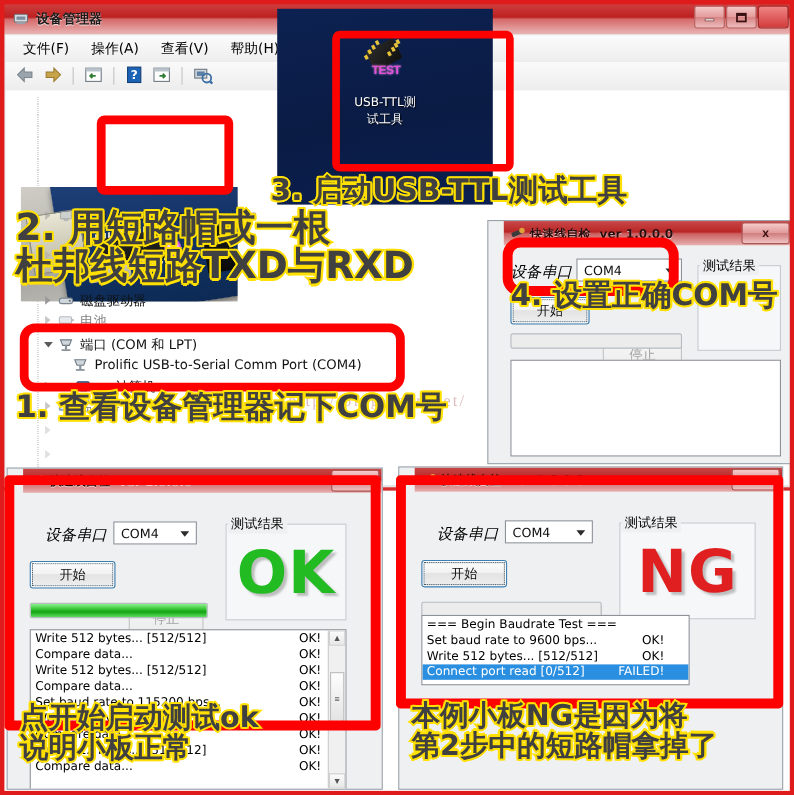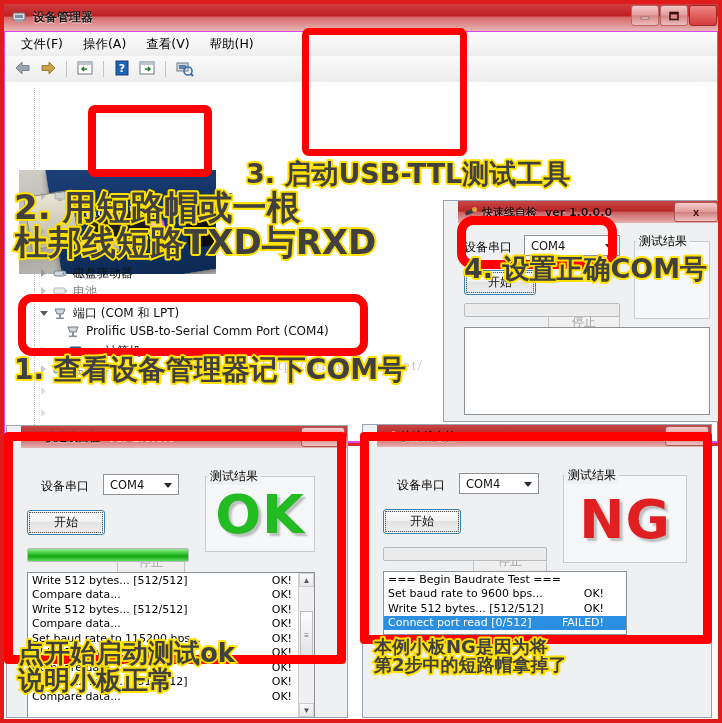--- a/index.html
+++ b/index.html
@@ -32,21 +32,21 @@
       2px 0 0 #ffe000,-2px 0 0 #ffe000,0 2px 0 #ffe000,0 -2px 0 #ffe000,
       1px 1px 0 #ffe000,-1px -1px 0 #ffe000,1px -1px 0 #ffe000,-1px 1px 0 #ffe000;
     white-space:pre;
     line-height:1.02;
     letter-spacing:0px;
   }
 
   
   #devmgr{
     position:absolute;left:0;top:0;width:722px;height:446px;
-    background:#d946ef;
+    background:#e5e5e5;
     border:3px solid #d62b2b;
     box-sizing:border-box;
   }
   #dm-titlebar{
     position:absolute;left:0;top:0;right:0;height:28px;
     background:linear-gradient(180deg,#cf4141 0%,#be2020 45%,#d66a6a 52%,#e9b5b5 100%);
     display:flex;align-items:center;
   }
   #dm-titlebar .tb-ico{
     width:16px;height:16px;margin-left:8px;margin-right:6px;position:relative;flex:none;
@@ -231,22 +231,23 @@
   }
   .dlg-title .closebtn{
     position:absolute;right:2px;top:1px;width:42px;height:18px;
     background:linear-gradient(180deg,#f6cccc,#e09a9a 48%,#d17e7e 52%,#f0c3c3);
     border:1px solid #ab5757;border-radius:3px;
     display:flex;align-items:center;justify-content:center;
     color:#3a0d0d;font-size:11px;font-weight:bold;
   }
   .dlg-body{position:absolute;left:0;right:0;top:22px;bottom:0;}
   .lbl{
-    font-size:12px;color:#000;position:absolute;
-    font-family:"DejaVu Sans","Liberation Sans",sans-serif;
+    font-size:14px;color:#000;position:absolute;
+    font-family:"DejaVu Sans","Liberation Sans",sans-serif;
+    font-style:italic;
   }
   .combo{
     position:absolute;height:21px;background:#fff;
     border:1px solid #8d9298;box-sizing:border-box;
     display:flex;align-items:center;padding-left:6px;
     font-size:11.5px;color:#111;
     font-family:"DejaVu Sans","Liberation Sans",sans-serif;
   }
   .combo .arr{
     position:absolute;right:6px;top:50%;margin-top:-2px;
@@ -523,20 +524,40 @@
         <span class="tri"></span>
         <span class="dev-ico"></span>
       </div>
       <div class="tree-row faded" style="left:34px;top:344px;opacity:.3;">
         <span class="tri"></span>
         <span class="dev-ico"></span>
       </div>
     </div>
   </div>
 
+  <div id="bluepanel">
+    <div id="desk-icon">
+      <div class="glyph">
+        <div class="ic"></div>
+        <div class="legs">
+          <i style="left:1px;top:4px;"></i>
+            <i style="left:6px;top:1px;"></i>
+          <i style="left:11px;top:-1px;"></i>
+            <i style="left:16px;top:-3px;"></i>
+          <i style="left:21px;top:11px;"></i>
+            <i style="left:26px;top:9px;"></i>
+          <i style="left:30px;top:7px;"></i>
+            <i style="left:33px;top:5px;"></i>
+        </div>
+        <div class="test">TEST</div>
+      </div>
+      <div class="label">USB-TTL测</div>
+      <div class="label">试工具</div>
+    </div>
+  </div>
   <div class="redbox" style="left:302px;top:28px;width:165px;height:128px;"></div>
 
   <div class="redbox" style="left:88px;top:105px;width:124px;height:72px;border-width:8px;"></div>
 
   <div class="redbox" style="left:18px;top:294px;width:350px;height:62px;border-width:8px;border-radius:14px;"></div>
 
   <div id="watermark">http://blog.csdn.net/</div>
 
   <div class="dlg" style="left:443px;top:200px;width:278px;height:222px;">
     <div class="dlg-title">
@@ -574,21 +595,21 @@
       <span class="lbl" style="left:34px;top:30px;">设备串口</span>
       <div class="combo" style="left:96px;top:26px;width:76px;">
         <span>COM4</span>
         <span class="arr"></span>
       </div>
       <div class="btn focus" style="left:20px;top:62px;width:78px;">开始</div>
       <div class="btn disabled" style="left:110px;top:62px;width:68px;">停止</div>
       <div class="progress" style="left:20px;top:100px;width:162px;">
         <div class="fill" style="width:100%;"></div>
       </div>
-      <div class="group" style="left:198px;top:28px;width:110px;height:76px;">
+      <div class="group" style="left:198px;top:28px;width:110px;height:88px;">
         <div class="verdict" style="color:#22bb22;text-shadow:3px 3px 2px rgba(120,120,120,.45);">OK</div>
       </div>
       <span class="group-cap" style="left:200px;top:20px;">测试结果</span>
 
       <div class="loglist" style="left:20px;top:124px;width:288px;height:146px;">
         <div class="logrow">
             <span>Write 512 bytes... [512/512]</span>
             <span class="st">OK!</span>
           </div>
         <div class="logrow">
@@ -649,21 +670,21 @@
       <div class="btn focus" style="left:20px;top:62px;width:78px;">开始</div>
       <div class="btn disabled" style="left:110px;top:62px;width:74px;">停止</div>
       <div class="progress" style="left:20px;top:100px;width:164px;">
         <div class="fill" style="width:0%;"></div>
       </div>
       <div class="group" style="left:200px;top:28px;width:124px;height:88px;">
         <div class="verdict" style="color:#e02020;text-shadow:3px 3px 2px rgba(120,120,120,.45);">NG</div>
       </div>
       <span class="group-cap" style="left:202px;top:20px;">测试结果</span>
 
-      <div class="loglist" style="left:20px;top:124px;width:244px;height:64px;">
+      <div class="loglist" style="left:20px;top:112px;width:244px;height:64px;">
         <div class="logrow">
             <span>=== Begin Baudrate Test ===</span>
             <span class="st"></span>
           </div>
         <div class="logrow">
             <span>Set baud rate to 9600 bps...</span>
             <span class="st">OK!</span>
           </div>
         <div class="logrow">
             <span>Write 512 bytes... [512/512]</span>
@@ -678,17 +699,17 @@
   </div>
   <div class="redbox" style="left:360px;top:432px;width:352px;height:212px;border-width:9px;border-radius:4px;"></div>
 
   <div class="ann" style="left:14px;top:190px;font-size:34px;">2. 用短路帽或一根
 杜邦线短路TXD与RXD</div>
   <div class="ann" style="left:246px;top:160px;font-size:27px;">3. 启动USB-TTL测试工具</div>
   <div class="ann" style="left:464px;top:255px;font-size:27px;">4. 设置正确COM号</div>
   <div class="ann" style="left:14px;top:356px;font-size:28px;">1. 查看设备管理器记下COM号</div>
   <div class="ann" style="left:18px;top:640px;font-size:26px;">点开始启动测试ok
 说明小板正常</div>
-  <div class="ann" style="left:374px;top:638px;font-size:18px;">本例小板NG是因为将
+  <div class="ann" style="left:374px;top:638px;font-size:26px;">本例小板NG是因为将
 第2步中的短路帽拿掉了</div>
 
   <div id="outer-red"></div>
 </div>
 
 </body></html>

